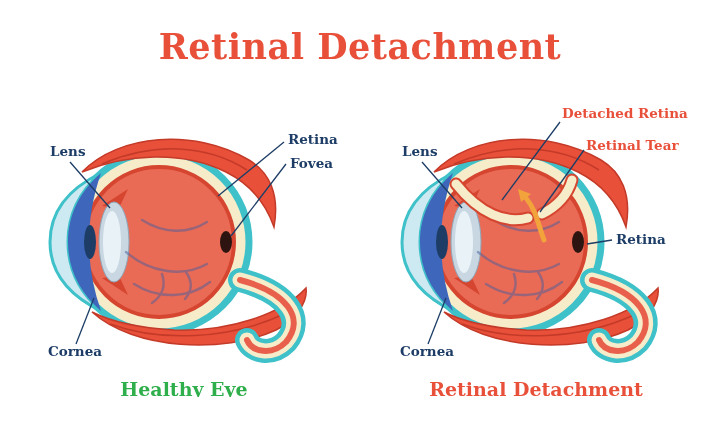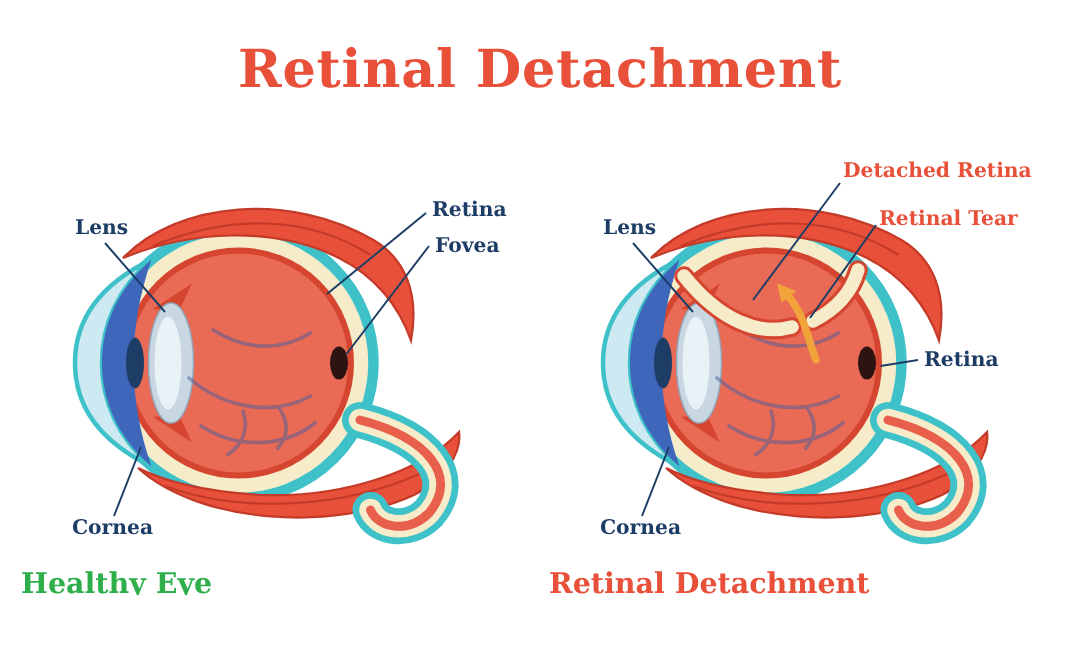--- a/index.html
+++ b/index.html
@@ -3,21 +3,21 @@
 <meta charset="utf-8">
 <style>
   html,body{margin:0;padding:0;background:#fff;}
   .canvas{position:relative;width:720px;height:397px;background:#ffffff;overflow:hidden;
           font-family:"DejaVu Serif",serif;}
   .title{position:absolute;top:26px;left:0;width:720px;text-align:center;
          font-size:35px;font-weight:bold;color:#e8503a;letter-spacing:.5px;}
   .panel{position:absolute;top:92px;width:340px;height:282px;}
   .panel.left{left:14px;}
   .panel.right{left:366px;}
-  .caption{position:absolute;top:378px;width:340px;
+  .caption{position:absolute;top:378px;width:340px;text-align:center;
            font-size:19px;font-weight:bold;}
   .caption.left{left:14px;color:#2eaf4b;}
   .caption.right{left:366px;color:#e8503a;}
   svg text{font-family:"DejaVu Serif",serif;font-weight:bold;font-size:13.5px;}
   .lbl{fill:#1d3d66;}
   .lbl-warn{fill:#e8503a;}
   .leader{stroke:#1d3d66;stroke-width:1.3;}
 </style>
 </head>
 <body>

